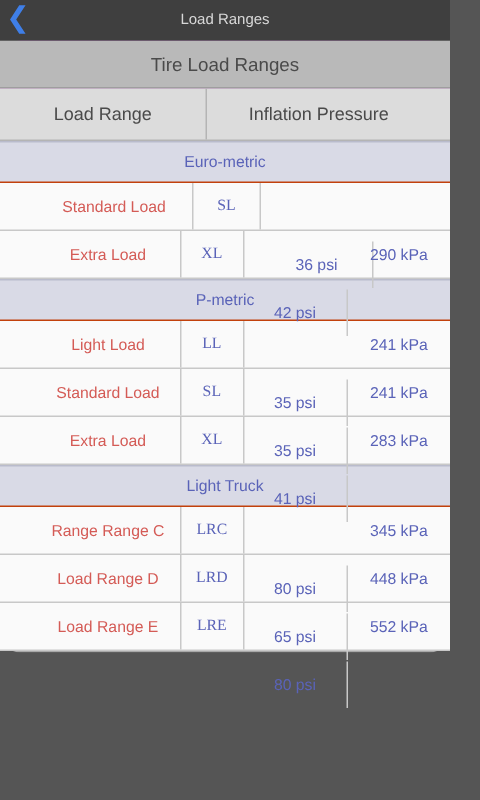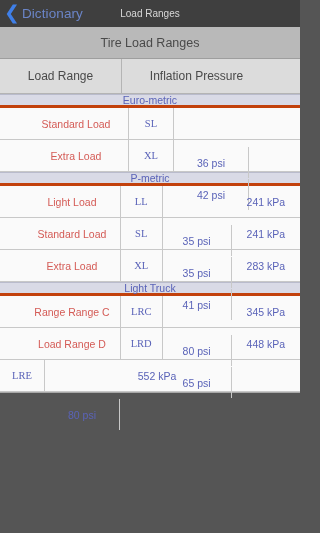--- a/index.html
+++ b/index.html
@@ -58,20 +58,21 @@
     font-size: 10px;
     pointer-events: none;
   }
 
   
   .table {
     width: 300px;
     background: #a21caf;
     border-bottom: 1px solid #a8a8a8;
     box-sizing: border-box;
+    border-radius: 14px;
   }
 
   .table-title {
     height: 32px;
     background: #b9b9b9;
     display: flex;
     align-items: center;
     justify-content: center;
     color: #4a4a4a;
     font-size: 12.5px;
@@ -87,32 +88,32 @@
     box-sizing: border-box;
   }
   .col-header {
     display: flex;
     align-items: center;
     justify-content: center;
     color: #4a4a4a;
     font-size: 12px;
     box-sizing: border-box;
   }
-  .col-header.left  { width: 122px; border-right: 1px solid #b4b4b4; }
+  .col-header.left  { width: 138px; border-right: 1px solid #b4b4b4; }
   .col-header.right { width: 149px; }
 
   .section-header {
-    height: 14px;
+    height: 28px;
     background: #d9dae6;
     display: flex;
     align-items: center;
     justify-content: center;
     color: #5a63b8;
     font-size: 10.5px;
-    border-bottom: 3px solid #c2410c;
+    border-bottom: 1px solid #c2410c;
     border-top: 1px solid #b9bbcc;
     box-sizing: border-box;
   }
 
   .data-row {
     height: 32px;
     display: flex;
     background: #fafafa;
     border-bottom: 1px solid #c8c8c8;
     box-sizing: border-box;
@@ -130,21 +131,20 @@
   .cell.c-code { width: 45px;  color: #5a63b8; font-family: Liberation Serif, serif; }
   .cell.c-psi  { width: 75px;  color: #5a63b8; margin-top: 39px; }
   .cell.c-kpa  { width: 74px;  color: #5a63b8; border-right: none; }
 </style>
 </head>
 <body>
 
 <div class="navbar">
   <div class="nav-back">
     <span class="nav-back-chevron">❮</span>
-    <span class="nav-back-label">Dictionary</span>
   </div>
   <div class="nav-title">Load Ranges</div>
 </div>
 
 <div class="table">
 
   <div class="table-title">Tire Load Ranges</div>
 
   <div class="col-header-row">
     <div class="col-header left">Load Range</div>
@@ -154,20 +154,21 @@
   <div class="section-header">Euro-metric</div>
   <div class="data-row">
     <div class="cell c-name">Standard Load</div>
     <div class="cell c-code">SL</div>
     <div class="cell c-psi">36 psi</div>
   </div>
   <div class="data-row">
     <div class="cell c-name">Extra Load</div>
     <div class="cell c-code">XL</div>
     <div class="cell c-psi">42 psi</div>
+    <div class="cell c-kpa">290 kPa</div>
   </div>
 
   <div class="section-header">P-metric</div>
   <div class="data-row">
     <div class="cell c-name">Light Load</div>
     <div class="cell c-code">LL</div>
     <div class="cell c-psi">35 psi</div>
     <div class="cell c-kpa">241 kPa</div>
   </div>
   <div class="data-row">
@@ -190,18 +191,19 @@
     <div class="cell c-psi">80 psi</div>
     <div class="cell c-kpa">345 kPa</div>
   </div>
   <div class="data-row">
     <div class="cell c-name">Load Range D</div>
     <div class="cell c-code">LRD</div>
     <div class="cell c-psi">65 psi</div>
     <div class="cell c-kpa">448 kPa</div>
   </div>
   <div class="data-row">
+    <div class="cell c-name">Load Range E</div>
     <div class="cell c-code">LRE</div>
     <div class="cell c-psi">80 psi</div>
     <div class="cell c-kpa">552 kPa</div>
   </div>
 
 </div>
 
 </body></html>

